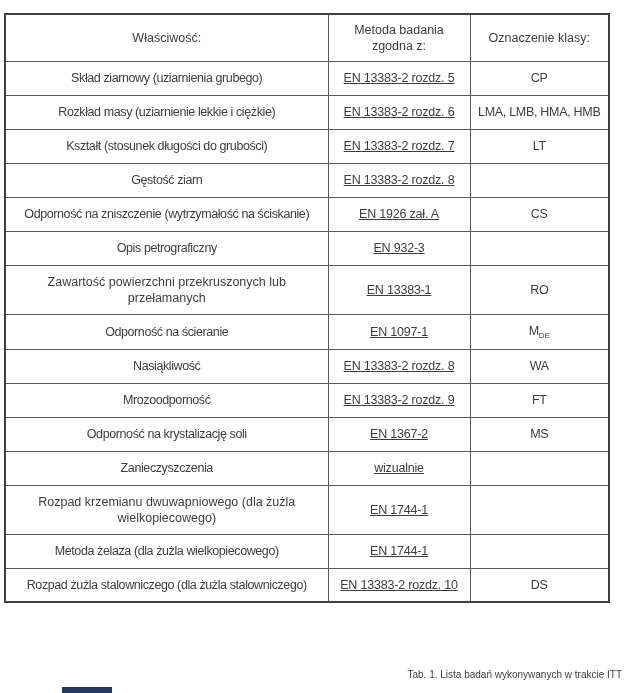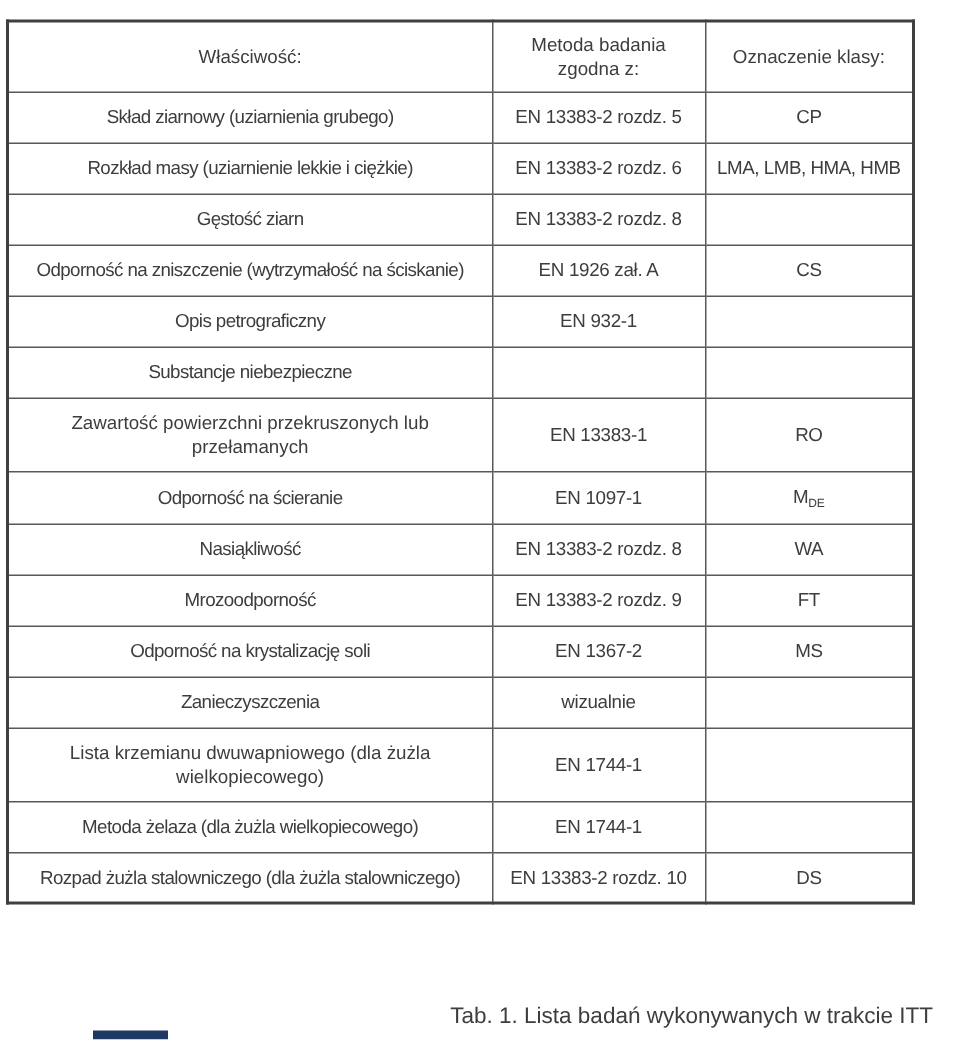--- a/index.html
+++ b/index.html
@@ -37,36 +37,36 @@
   table.itt tbody td { height: 34px; }
   td.col-property {
     text-align: left;
     padding-left: 7px;
     padding-right: 3px;
   }
   td.col-property.nw {
     white-space: nowrap;
     letter-spacing: -0.4px;
   }
-  td.col-method { letter-spacing: -0.2px; }
+  td.col-method { letter-spacing: -0.2px; text-decoration: underline; }
   td.col-class  { white-space: nowrap; letter-spacing: -0.3px; }
   td.col-class sub {
     font-size: 8px;
     letter-spacing: 0;
     vertical-align: baseline;
     position: relative;
     top: 3px;
   }
   .caption {
     position: absolute;
     left: 18px;
     top: 669px;
     width: 604px;
     text-align: right;
-    font-size: 15px;
+    font-size: 10px;
     color: #3d3d3d;
   }
   .fragment {
     position: absolute;
     left: 62px;
     top: 687px;
     width: 50px;
     height: 6px;
     background: #1f3864;
   }
@@ -92,37 +92,37 @@
         <td class="col-property nw">Skład ziarnowy (uziarnienia grubego)</td>
         <td class="col-method">EN 13383-2 rozdz. 5</td>
         <td class="col-class">CP</td>
       </tr>
       <tr>
         <td class="col-property nw">Rozkład masy (uziarnienie lekkie i ciężkie)</td>
         <td class="col-method">EN 13383-2 rozdz. 6</td>
         <td class="col-class">LMA, LMB, HMA, HMB</td>
       </tr>
       <tr>
+        <td class="col-property nw">Kształt (stosunek długości do grubości)</td>
+        <td class="col-method">EN 13383-2 rozdz. 7</td>
+        <td class="col-class">LT</td>
+      </tr>
+      <tr>
         <td class="col-property nw">Gęstość ziarn</td>
         <td class="col-method">EN 13383-2 rozdz. 8</td>
         <td class="col-class"></td>
       </tr>
       <tr>
         <td class="col-property nw">Odporność na zniszczenie (wytrzymałość na ściskanie)</td>
         <td class="col-method">EN 1926 zał. A</td>
         <td class="col-class">CS</td>
       </tr>
       <tr>
         <td class="col-property nw">Opis petrograficzny</td>
-        <td class="col-method">EN 932-1</td>
-        <td class="col-class"></td>
-      </tr>
-      <tr>
-        <td class="col-property nw">Substancje niebezpieczne</td>
-        <td class="col-method"></td>
+        <td class="col-method">EN 932-3</td>
         <td class="col-class"></td>
       </tr>
       <tr>
         <td class="col-property">Zawartość powierzchni przekruszonych lub przełamanych</td>
         <td class="col-method">EN 13383-1</td>
         <td class="col-class">RO</td>
       </tr>
       <tr>
         <td class="col-property nw">Odporność na ścieranie</td>
         <td class="col-method">EN 1097-1</td>
@@ -142,21 +142,21 @@
         <td class="col-property nw">Odporność na krystalizację soli</td>
         <td class="col-method">EN 1367-2</td>
         <td class="col-class">MS</td>
       </tr>
       <tr>
         <td class="col-property nw">Zanieczyszczenia</td>
         <td class="col-method">wizualnie</td>
         <td class="col-class"></td>
       </tr>
       <tr>
-        <td class="col-property">Lista krzemianu dwuwapniowego (dla żużla wielkopiecowego)</td>
+        <td class="col-property">Rozpad krzemianu dwuwapniowego (dla żużla wielkopiecowego)</td>
         <td class="col-method">EN 1744-1</td>
         <td class="col-class"></td>
       </tr>
       <tr>
         <td class="col-property nw">Metoda żelaza (dla żużla wielkopiecowego)</td>
         <td class="col-method">EN 1744-1</td>
         <td class="col-class"></td>
       </tr>
       <tr>
         <td class="col-property nw">Rozpad żużla stalowniczego (dla żużla stalowniczego)</td>

